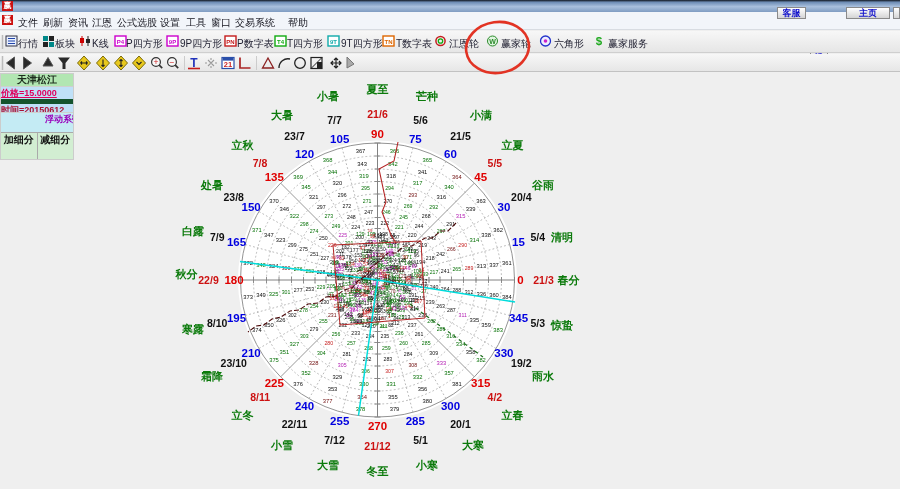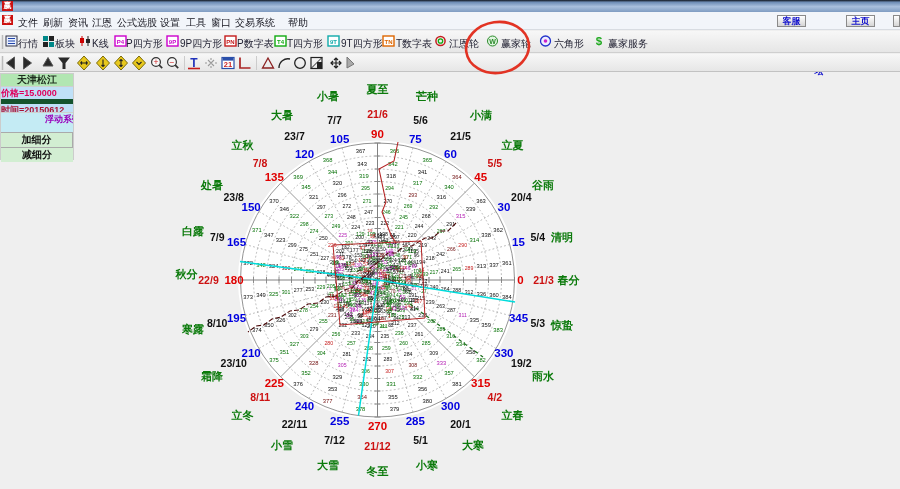--- a/index.html
+++ b/index.html
@@ -8,21 +8,21 @@
     background:linear-gradient(180deg,#10161f 0%,#6d8cb5 18%,#a9c0dd 55%,#7f9cc2 100%); }
   .titletext { position:absolute; left:24px; top:2px; font-size:8.5px; color:#0a0a14; white-space:nowrap; }
   .logo { position:absolute; left:2px; top:1px; width:11px; height:10px; background:#cc1111; color:#fff;
     font-size:8px; text-align:center; line-height:10px; font-weight:bold; }
   .menubar { position:absolute; left:0; top:12px; width:900px; height:18px; background:#f2f5fa;
      border-bottom:1px solid #d8dce2; }
   .menu { position:absolute; top:4px; font-size:10px; color:#15151f; }
   .tb { position:absolute; left:0; width:900px; background:linear-gradient(180deg,#f7f7f7,#e6e6e6); }
   .tb1 { top:31px; height:22px; border-bottom:1px solid #cfcfcf; }
   .tb2 { top:54px; height:18px; border-bottom:1px solid #c2c2c2; }
-  .rbtn { position:absolute; top:15px; height:12px; background:linear-gradient(180deg,#ffffff,#d5d5d5);
+  .rbtn { position:absolute; top:7px; height:12px; background:linear-gradient(180deg,#ffffff,#d5d5d5);
      border:1px solid #8a8a8a; font-size:9px; font-weight:bold; color:#1111cc; text-align:center; line-height:10px; }
   .panel { position:absolute; left:0; top:73px; width:74px; border:1px solid #cccccc; background:#bef264; font-weight:bold; }
   .prow { width:100%; overflow:hidden; white-space:nowrap; }
 </style></head>
 <body>
 <div class="titlebar">
   <div class="logo">赢</div>
 </div>
 <div class="menubar">
   <div class="logo" style="top:3px">赢</div>
@@ -32,21 +32,21 @@
   <div class="menu" style="left:92px">江恩</div>
   <div class="menu" style="left:117px">公式选股</div>
   <div class="menu" style="left:160px">设置</div>
   <div class="menu" style="left:186px">工具</div>
   <div class="menu" style="left:211px">窗口</div>
   <div class="menu" style="left:235px">交易系统</div>
   <div class="menu" style="left:288px">帮助</div>
 </div>
 <div class="rbtn" style="left:777px; width:29px;">客服</div>
 <div class="rbtn" style="left:810px; width:18px;margin-top:40px;">论坛</div>
-<div class="rbtn" style="left:846px; width:29px;">主页</div>
+<div class="rbtn" style="left:846px; width:44px;">主页</div>
 <div class="rbtn" style="left:893px; width:7px;"></div>
 <div class="tb tb1"></div>
 <div class="tb tb2"></div>
 <svg width="900" height="489" style="position:absolute;left:0;top:0" font-family="Liberation Sans, sans-serif">
 <g transform="translate(0,31)">
 <line x1="2.5" y1="4" x2="2.5" y2="18" stroke="#bbb" stroke-width="1.5"></line>
 <rect x="6" y="5" width="11" height="10" fill="#e8f0ff" stroke="#334" stroke-width="1"></rect>
       <line x1="8" y1="7.5" x2="15" y2="7.5" stroke="#2244aa" stroke-width="1"></line>
       <line x1="8" y1="10.0" x2="15" y2="10.0" stroke="#2244aa" stroke-width="1"></line>
       <line x1="8" y1="12.5" x2="15" y2="12.5" stroke="#2244aa" stroke-width="1"></line>
@@ -860,20 +860,20 @@
 <text x="503.9" y="357.0" font-size="11.5" font-weight="bold" fill="#0000e0" text-anchor="middle">330</text>
 <text x="521.3" y="367.0" font-size="10.5" font-weight="bold" fill="#111111" text-anchor="middle">19/2</text>
 <text x="542.9" y="379.5" font-size="11" font-weight="bold" fill="#0b7a0b" text-anchor="middle">雨水</text>
 <text x="518.5" y="321.8" font-size="11.5" font-weight="bold" fill="#0000e0" text-anchor="middle">345</text>
 <text x="537.8" y="327.0" font-size="10.5" font-weight="bold" fill="#111111" text-anchor="middle">5/3</text>
 <text x="562.0" y="329.4" font-size="11" font-weight="bold" fill="#0b7a0b" text-anchor="middle">惊蛰</text>
 <ellipse cx="497.5" cy="47.5" rx="31.5" ry="25.5" fill="none" stroke="#e23324" stroke-width="2.6" transform="rotate(-8 497.5 47.5)"></ellipse>
 </svg>
 <div class="panel">
   <div class="prow" style="height:12px;background:#b2e6b2;color:#1c2b1c;font-size:10px;text-align:center;line-height:12px;">天津松江</div>
-  <div class="prow" style="height:13px;background:#bfe0f7;color:#e0005c;font-size:9px;line-height:13px;border-top:1px solid #cfcfcf;">价格=15.0000</div>
+  <div class="prow" style="height:13px;background:#bfe0f7;color:#e0005c;font-size:9px;line-height:13px;border-top:1px solid #cfcfcf;text-decoration:underline;">价格=15.0000</div>
   <div class="prow" style="height:13px;background:#bfe0f7;color:#aa1133;font-size:9px;line-height:13px;border-top:5px solid #14532d;">时间=20150612</div>
   <div class="prow" style="height:20px;background:#c4ebf4;color:#9900bb;font-size:9px;line-height:13px;border-top:1px solid #cfcfcf;padding-left:44px;">浮动系数=1.00000</div>
-  <div style="height:27px;display:flex;flex-direction:column;">
+  <div style="height:27px;display:flex;">
     <div style="flex:1;background:#d2eed2;border-right:1px solid #aaa;border-top:1px solid #aaa;color:#111;font-size:10px;text-align:center;line-height:14px;">加细分</div>
     <div style="flex:1;background:#d2eed2;border-top:1px solid #aaa;color:#111;font-size:10px;text-align:center;line-height:14px;">减细分</div>
   </div>
 </div>
 
 </body></html>

